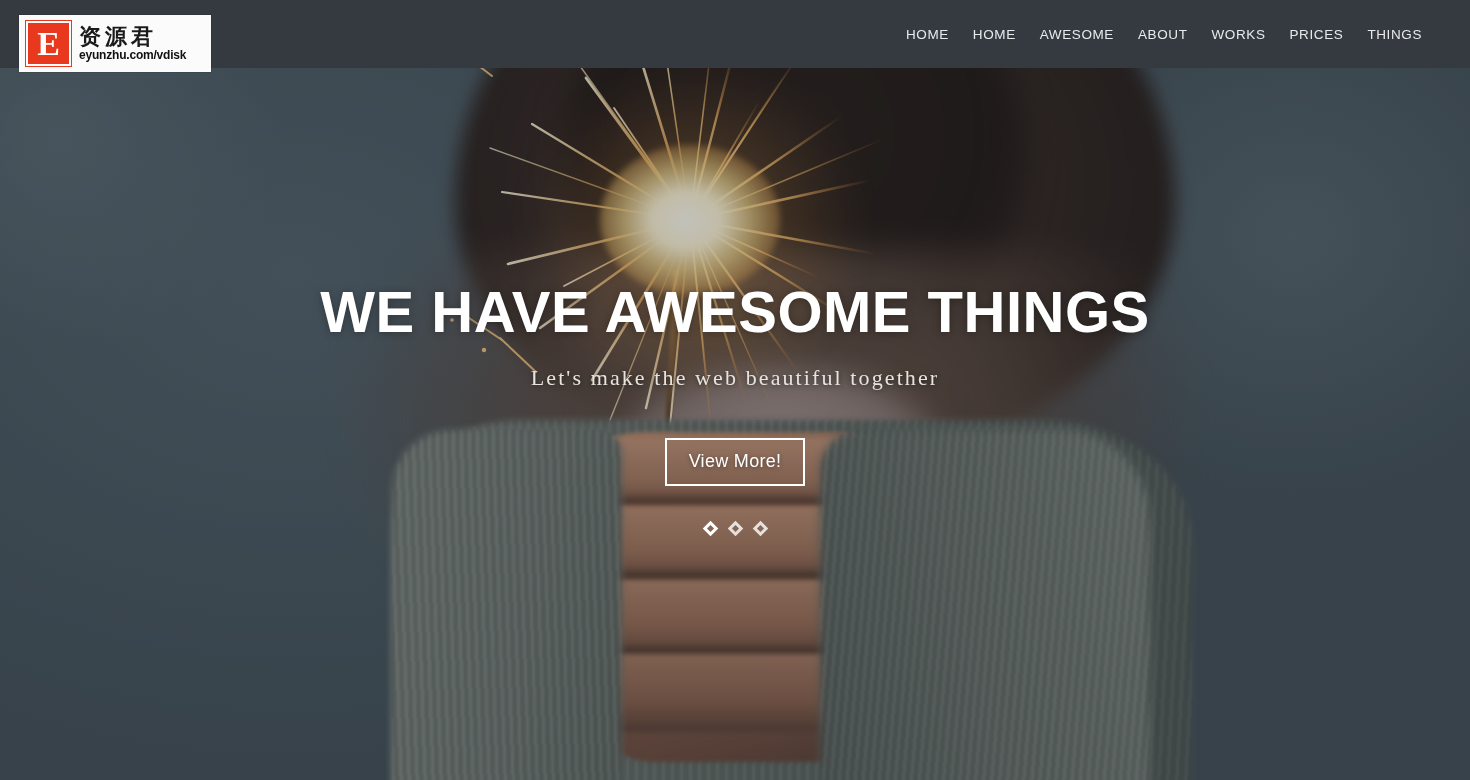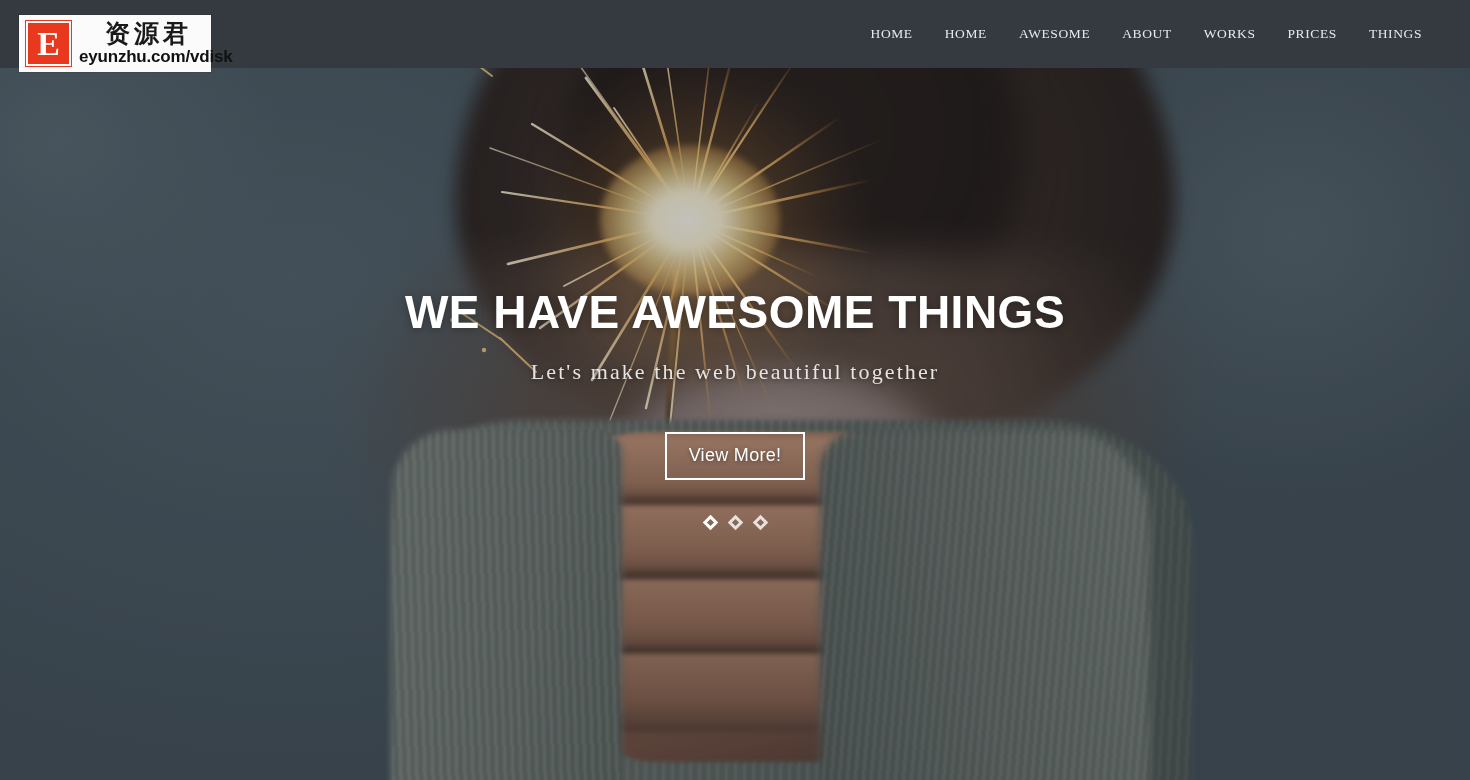--- a/index.html
+++ b/index.html
@@ -221,21 +221,21 @@
   
   .hero-content {
     position:absolute;
     left:0; top:0;
     width:1470px; height:780px;
     display:flex; flex-direction:column;
     align-items:center; justify-content:center;
     padding-top:36px;
   }
   .hero-title {
-    font-size:46px;
+    font-size:58px;
     font-weight:bold;
     color:#fff;
     letter-spacing:.5px;
     line-height:1;
     text-shadow:0 1px 8px rgba(0,0,0,.30);
     white-space:nowrap;
   }
   .hero-sub {
     margin-top:24px;
     font-family:"Liberation Serif", serif;
@@ -292,22 +292,21 @@
     display:flex;
     align-items:center;
     user-select:none;
   }
   .brand .flip { display:inline-block; transform:scaleX(-1); }
   .nav {
     margin-left:auto;
     margin-right:36px;
     display:flex;
     align-items:center;
-    gap:8px;
-    font-family:Liberation Serif, serif;
+    gap:0;
   }
   .nav a {
     color:#e8eaec;
     text-decoration:none;
     font-size:13.5px;
     letter-spacing:.6px;
     padding:8px 12px;
     white-space:nowrap;
   }
 
@@ -339,30 +338,29 @@
     font-size:34px;
     line-height:1;
   }
   .wm-right {
     margin-left:8px;
     display:flex; flex-direction:column;
     justify-content:center;
   }
   .wm-cn {
     font-family:"DejaVu Sans", sans-serif;
-    font-size:25px;
+    font-size:22px;
     font-weight:bold;
     color:#1a1a1a;
     letter-spacing:4px;
     line-height:1.05;
-    margin-left:26px;
   }
   .wm-url {
     font-family:"Liberation Sans", sans-serif;
-    font-size:17px;
+    font-size:12px;
     font-weight:bold;
     color:#111;
     letter-spacing:-.2px;
     line-height:1.1;
     margin-top:1px;
   }
 </style>
 </head>
 <body>
 

